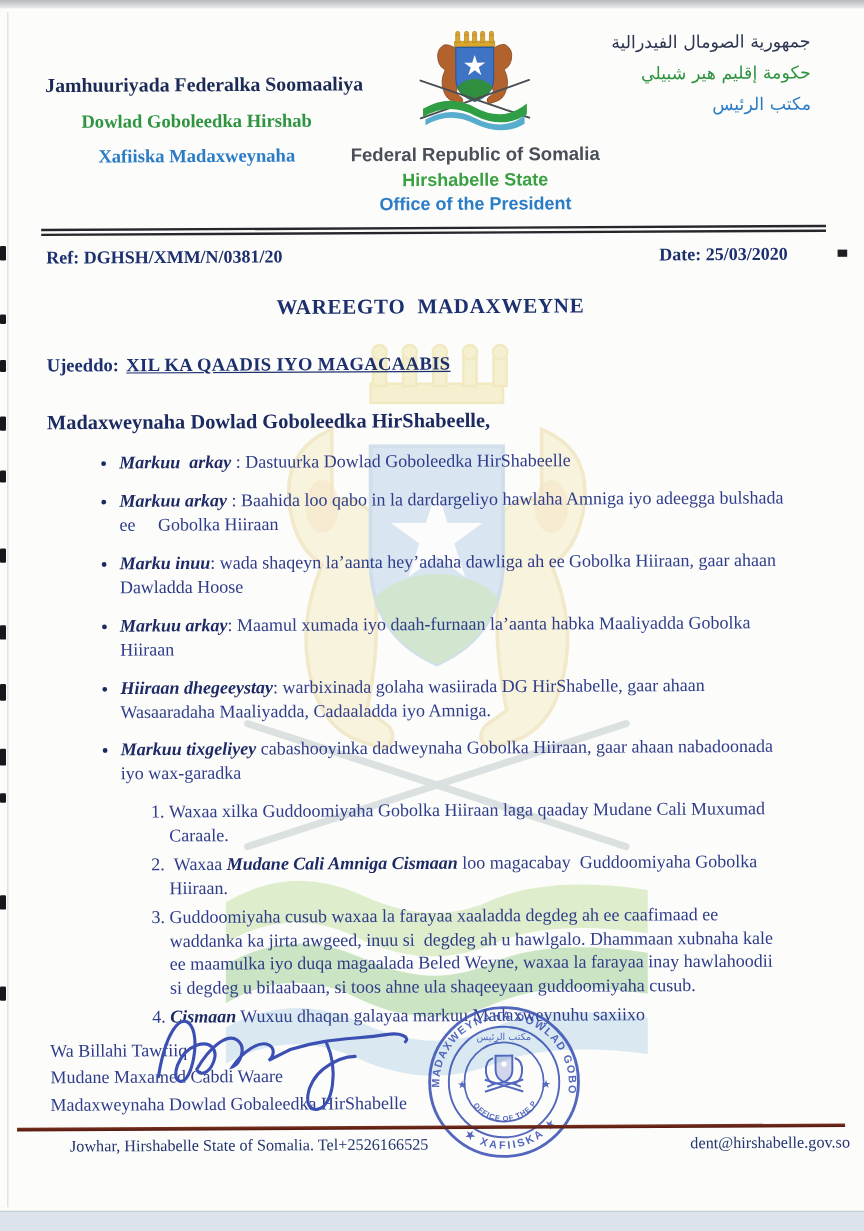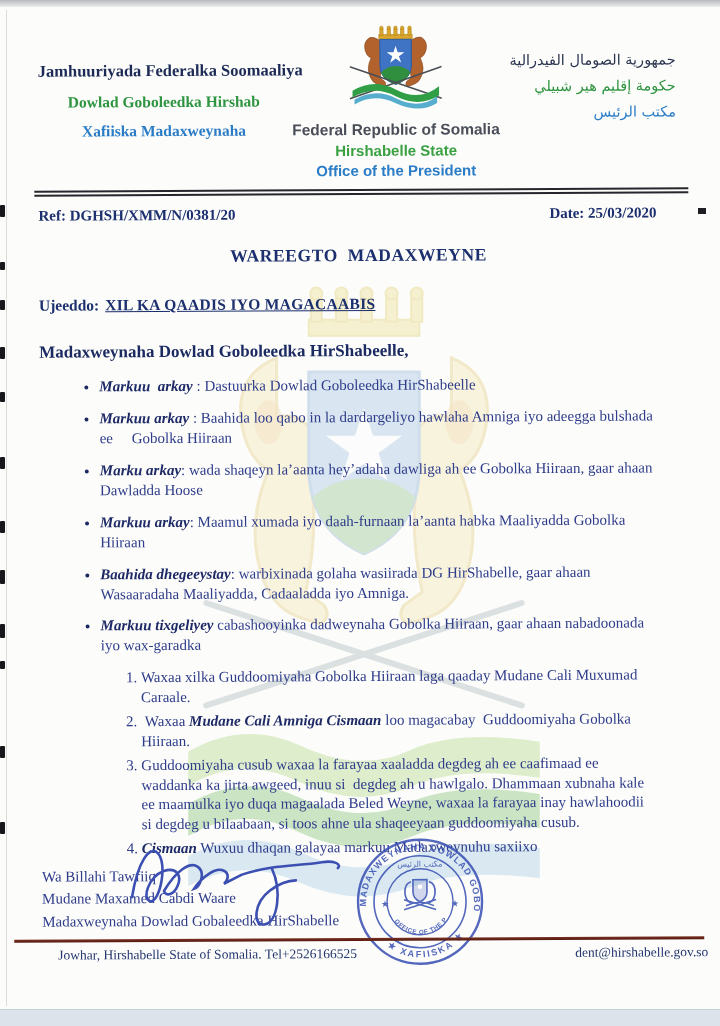--- a/index.html
+++ b/index.html
@@ -28,21 +28,21 @@
   .header { display:flex; padding-top:24px; }
   .h-left { width:252px; text-align:center; margin-top:36px; }
   .h-left .l1 { font-weight:bold; font-size:16.5px; color:#1c2a56; margin-bottom:12px; white-space:nowrap; }
   .h-left .l2 { font-weight:bold; font-size:15.5px; color:#2e9440; margin-bottom:11px; }
   .h-left .l3 { font-weight:bold; font-size:15.5px; color:#2a7cc7; }
   .h-center { width:212px; text-align:center; font-family:"Liberation Sans", sans-serif; }
   .h-center .emblem-svg { width:118px; height:94px; display:block; margin:0 auto; }
   .h-center .c1 { font-weight:bold; font-size:15.5px; color:#4a4e58; margin-top:3px; white-space:nowrap; }
   .h-center .c2 { font-weight:bold; font-size:15px; color:#3aa143; margin-top:3px; }
   .h-center .c3 { font-weight:bold; font-size:15px; color:#2a7cc7; margin-top:3px; }
-  .h-right { flex:1; margin-top:24px; direction:rtl; text-align:right; padding-right:2px;
+  .h-right { flex:1; direction:rtl; text-align:right; padding-right:2px;
     font-family:"DejaVu Sans", sans-serif; }
   .h-right div { line-height:26px; font-size:14.5px; }
   .h-right .a1 { color:#2b3550; }
   .h-right .a2 { color:#2e9440;text-align:right; }
   .h-right .a3 { color:#2a7cc7; }
 
   .rule-double { margin-top:10px; margin-left:-4px; margin-right:-10px; height:2px;
     border-top:2px solid #26262c; border-bottom:2px solid #26262c; }
 
   .ref-row { display:flex; justify-content:space-between; margin-top:11px;
@@ -208,23 +208,23 @@
 
     <div class="subject">
       <span>Ujeeddo:</span><span class="value">XIL KA QAADIS IYO MAGACAABIS</span>
     </div>
 
     <div class="salutation">Madaxweynaha Dowlad Goboleedka HirShabeelle,</div>
 
     <ul class="bullets" id="considerations">
         <li><span class="seg-b">Markuu  arkay</span><span class="seg"> : Dastuurka Dowlad Goboleedka HirShabeelle</span></li>
         <li><span class="seg-b">Markuu arkay</span><span class="seg"> : Baahida loo qabo in la dardargeliyo hawlaha Amniga iyo adeegga bulshada ee     Gobolka Hiiraan</span></li>
-        <li><span class="seg-b">Marku arkay</span><span class="seg">: wada shaqeyn la’aanta hey’adaha dawliga ah ee Gobolka Hiiraan, gaar ahaan Dawladda Hoose</span></li>
+        <li><span class="seg-b">Marku inuu</span><span class="seg">: wada shaqeyn la’aanta hey’adaha dawliga ah ee Gobolka Hiiraan, gaar ahaan Dawladda Hoose</span></li>
         <li><span class="seg-b">Markuu arkay</span><span class="seg">: Maamul xumada iyo daah-furnaan la’aanta habka Maaliyadda Gobolka Hiiraan</span></li>
-        <li><span class="seg-b">Baahida dhegeeystay</span><span class="seg">: warbixinada golaha wasiirada DG HirShabelle, gaar ahaan Wasaaradaha Maaliyadda, Cadaaladda iyo Amniga.</span></li>
+        <li><span class="seg-b">Hiiraan dhegeeystay</span><span class="seg">: warbixinada golaha wasiirada DG HirShabelle, gaar ahaan Wasaaradaha Maaliyadda, Cadaaladda iyo Amniga.</span></li>
         <li><span class="seg-b">Markuu tixgeliyey</span><span class="seg"> cabashooyinka dadweynaha Gobolka Hiiraan, gaar ahaan nabadoonada iyo wax-garadka</span></li>
       </ul>
 
     <ol class="numbered" id="decrees">
         <li><span class="seg">Waxaa xilka Guddoomiyaha Gobolka Hiiraan laga qaaday Mudane Cali Muxumad Caraale.</span></li>
         <li><span class="seg"> Waxaa </span><span class="seg-b">Mudane Cali Amniga Cismaan</span><span class="seg"> loo magacabay  Guddoomiyaha Gobolka Hiiraan.</span></li>
         <li><span class="seg">Guddoomiyaha cusub waxaa la farayaa xaaladda degdeg ah ee caafimaad ee waddanka ka jirta awgeed, inuu si  degdeg ah u hawlgalo. Dhammaan xubnaha kale ee maamulka iyo duqa magaalada Beled Weyne, waxaa la farayaa inay hawlahoodii si degdeg u bilaabaan, si toos ahne ula shaqeeyaan guddoomiyaha cusub.</span></li>
         <li><span class="seg-b">Cismaan</span><span class="seg"> Wuxuu dhaqan galayaa markuu Madaxweynuhu saxiixo</span></li>
       </ol>
 

